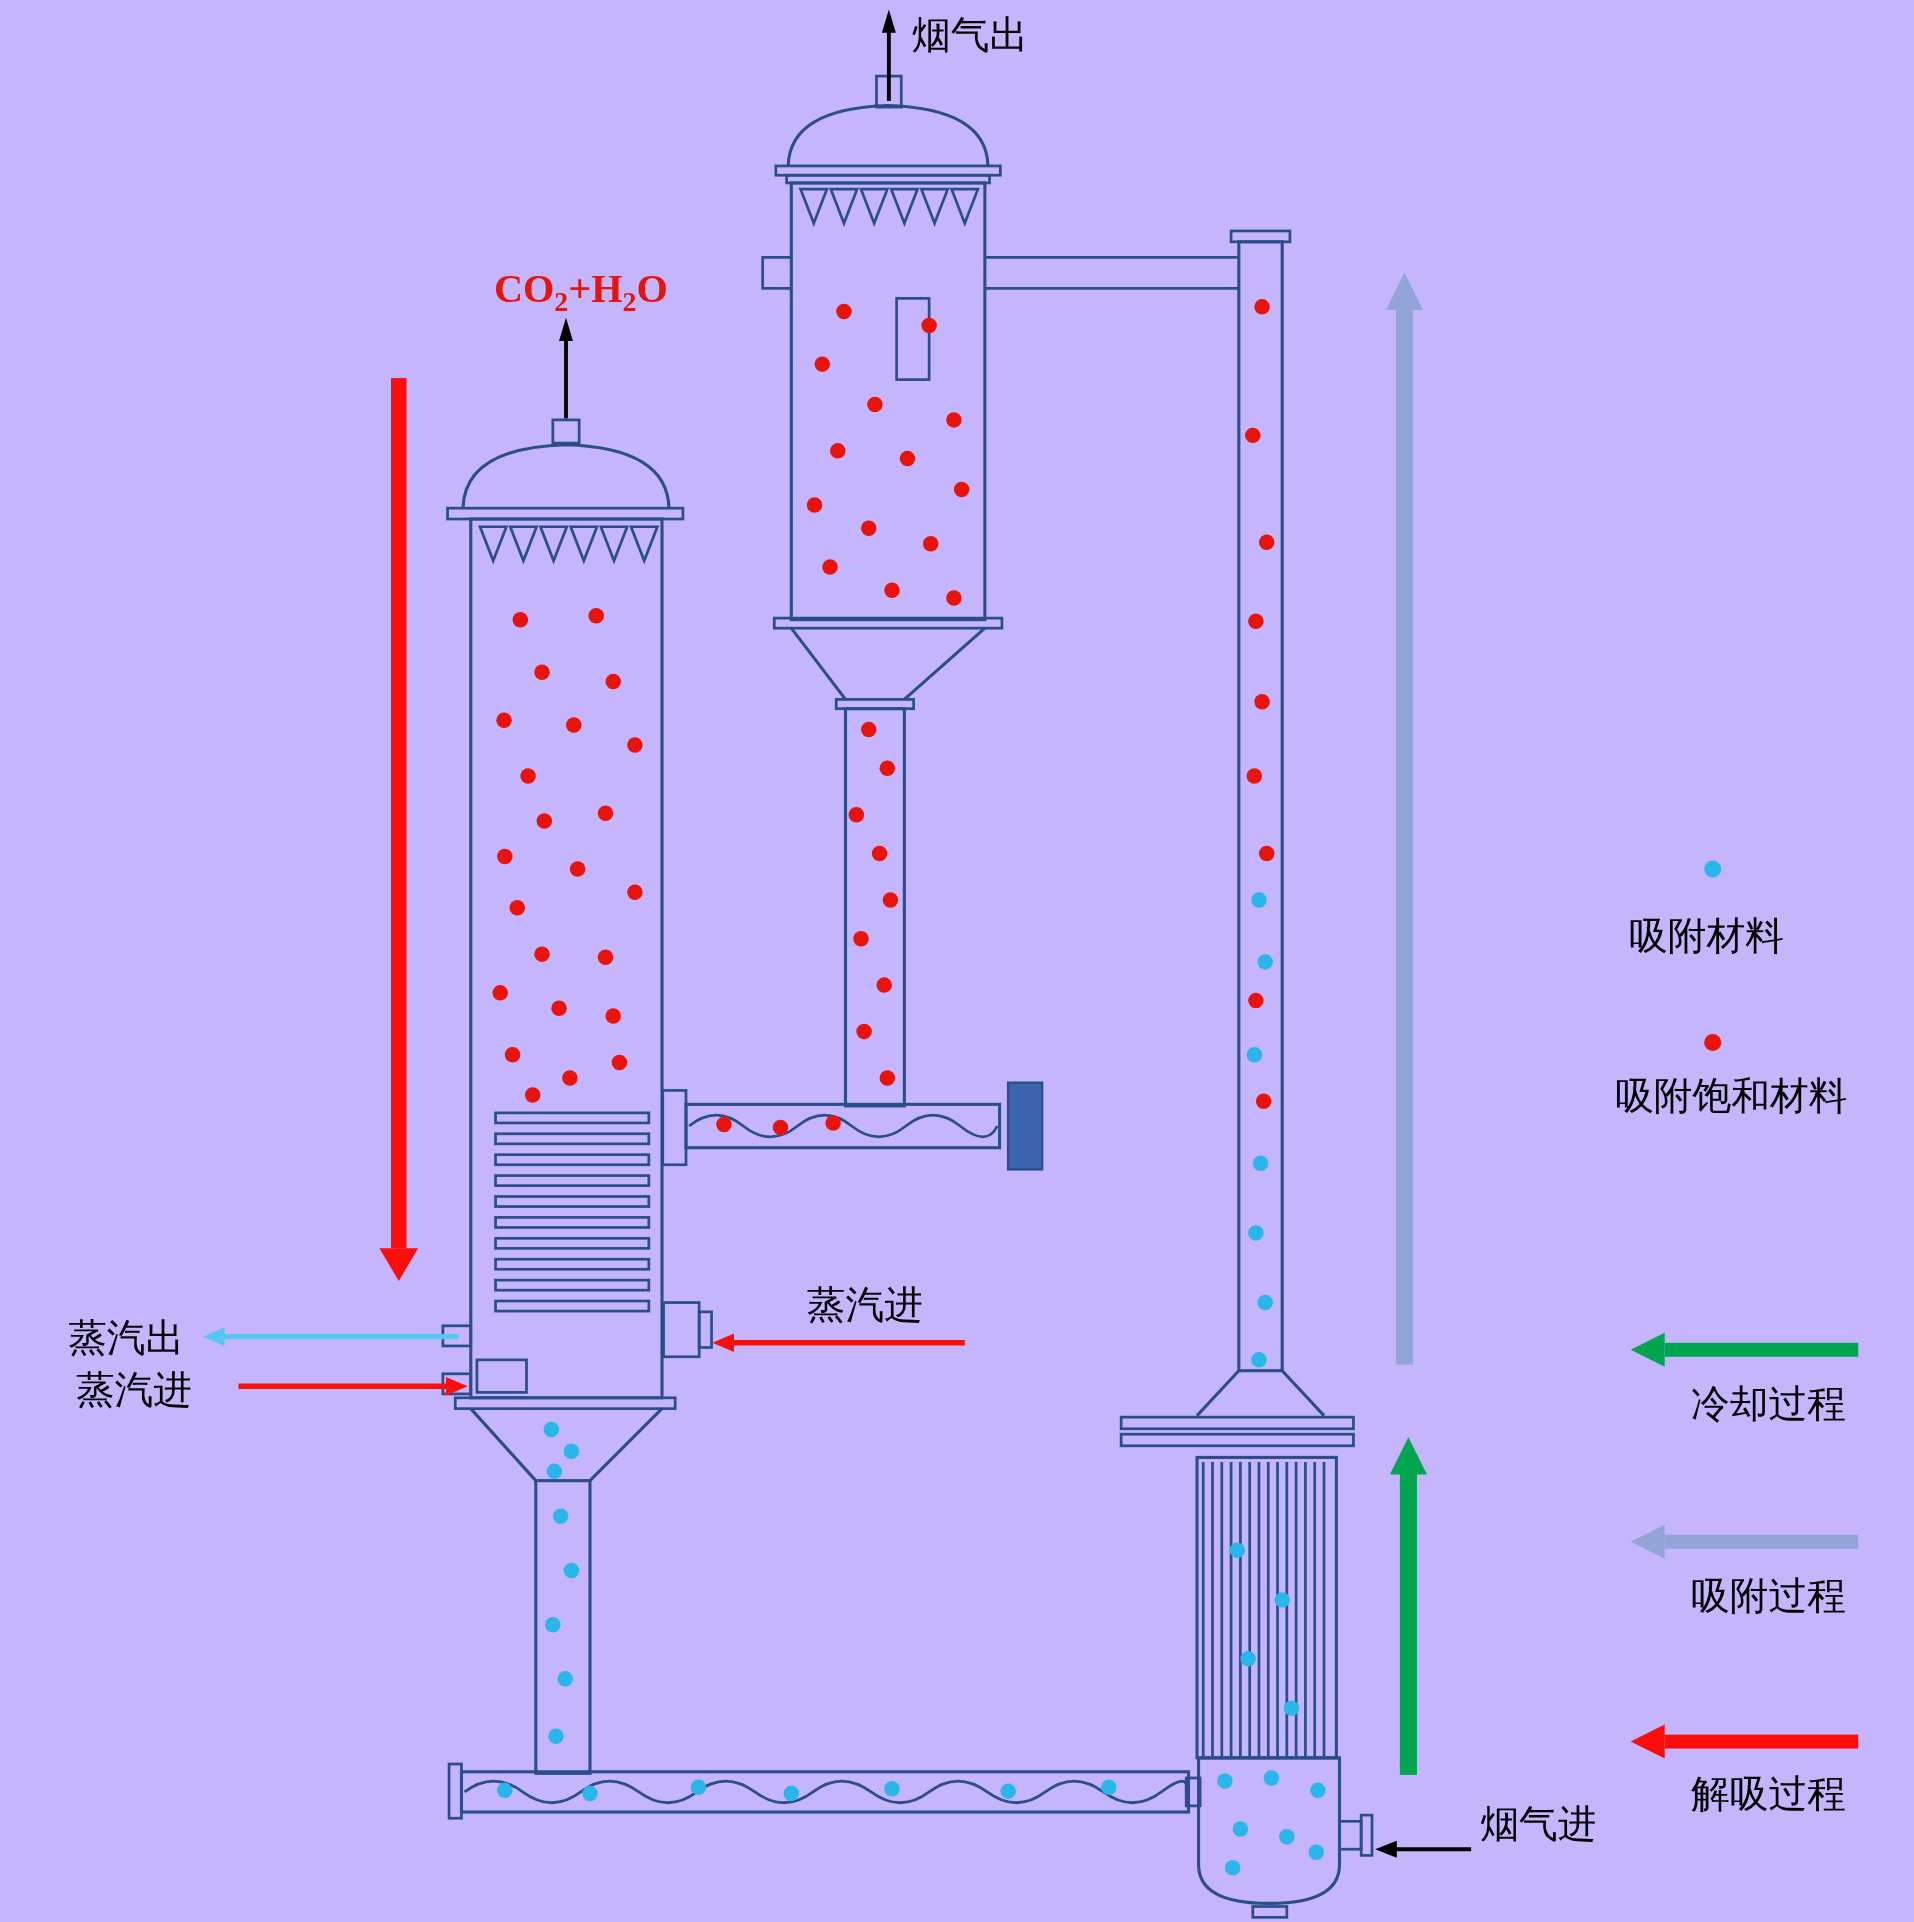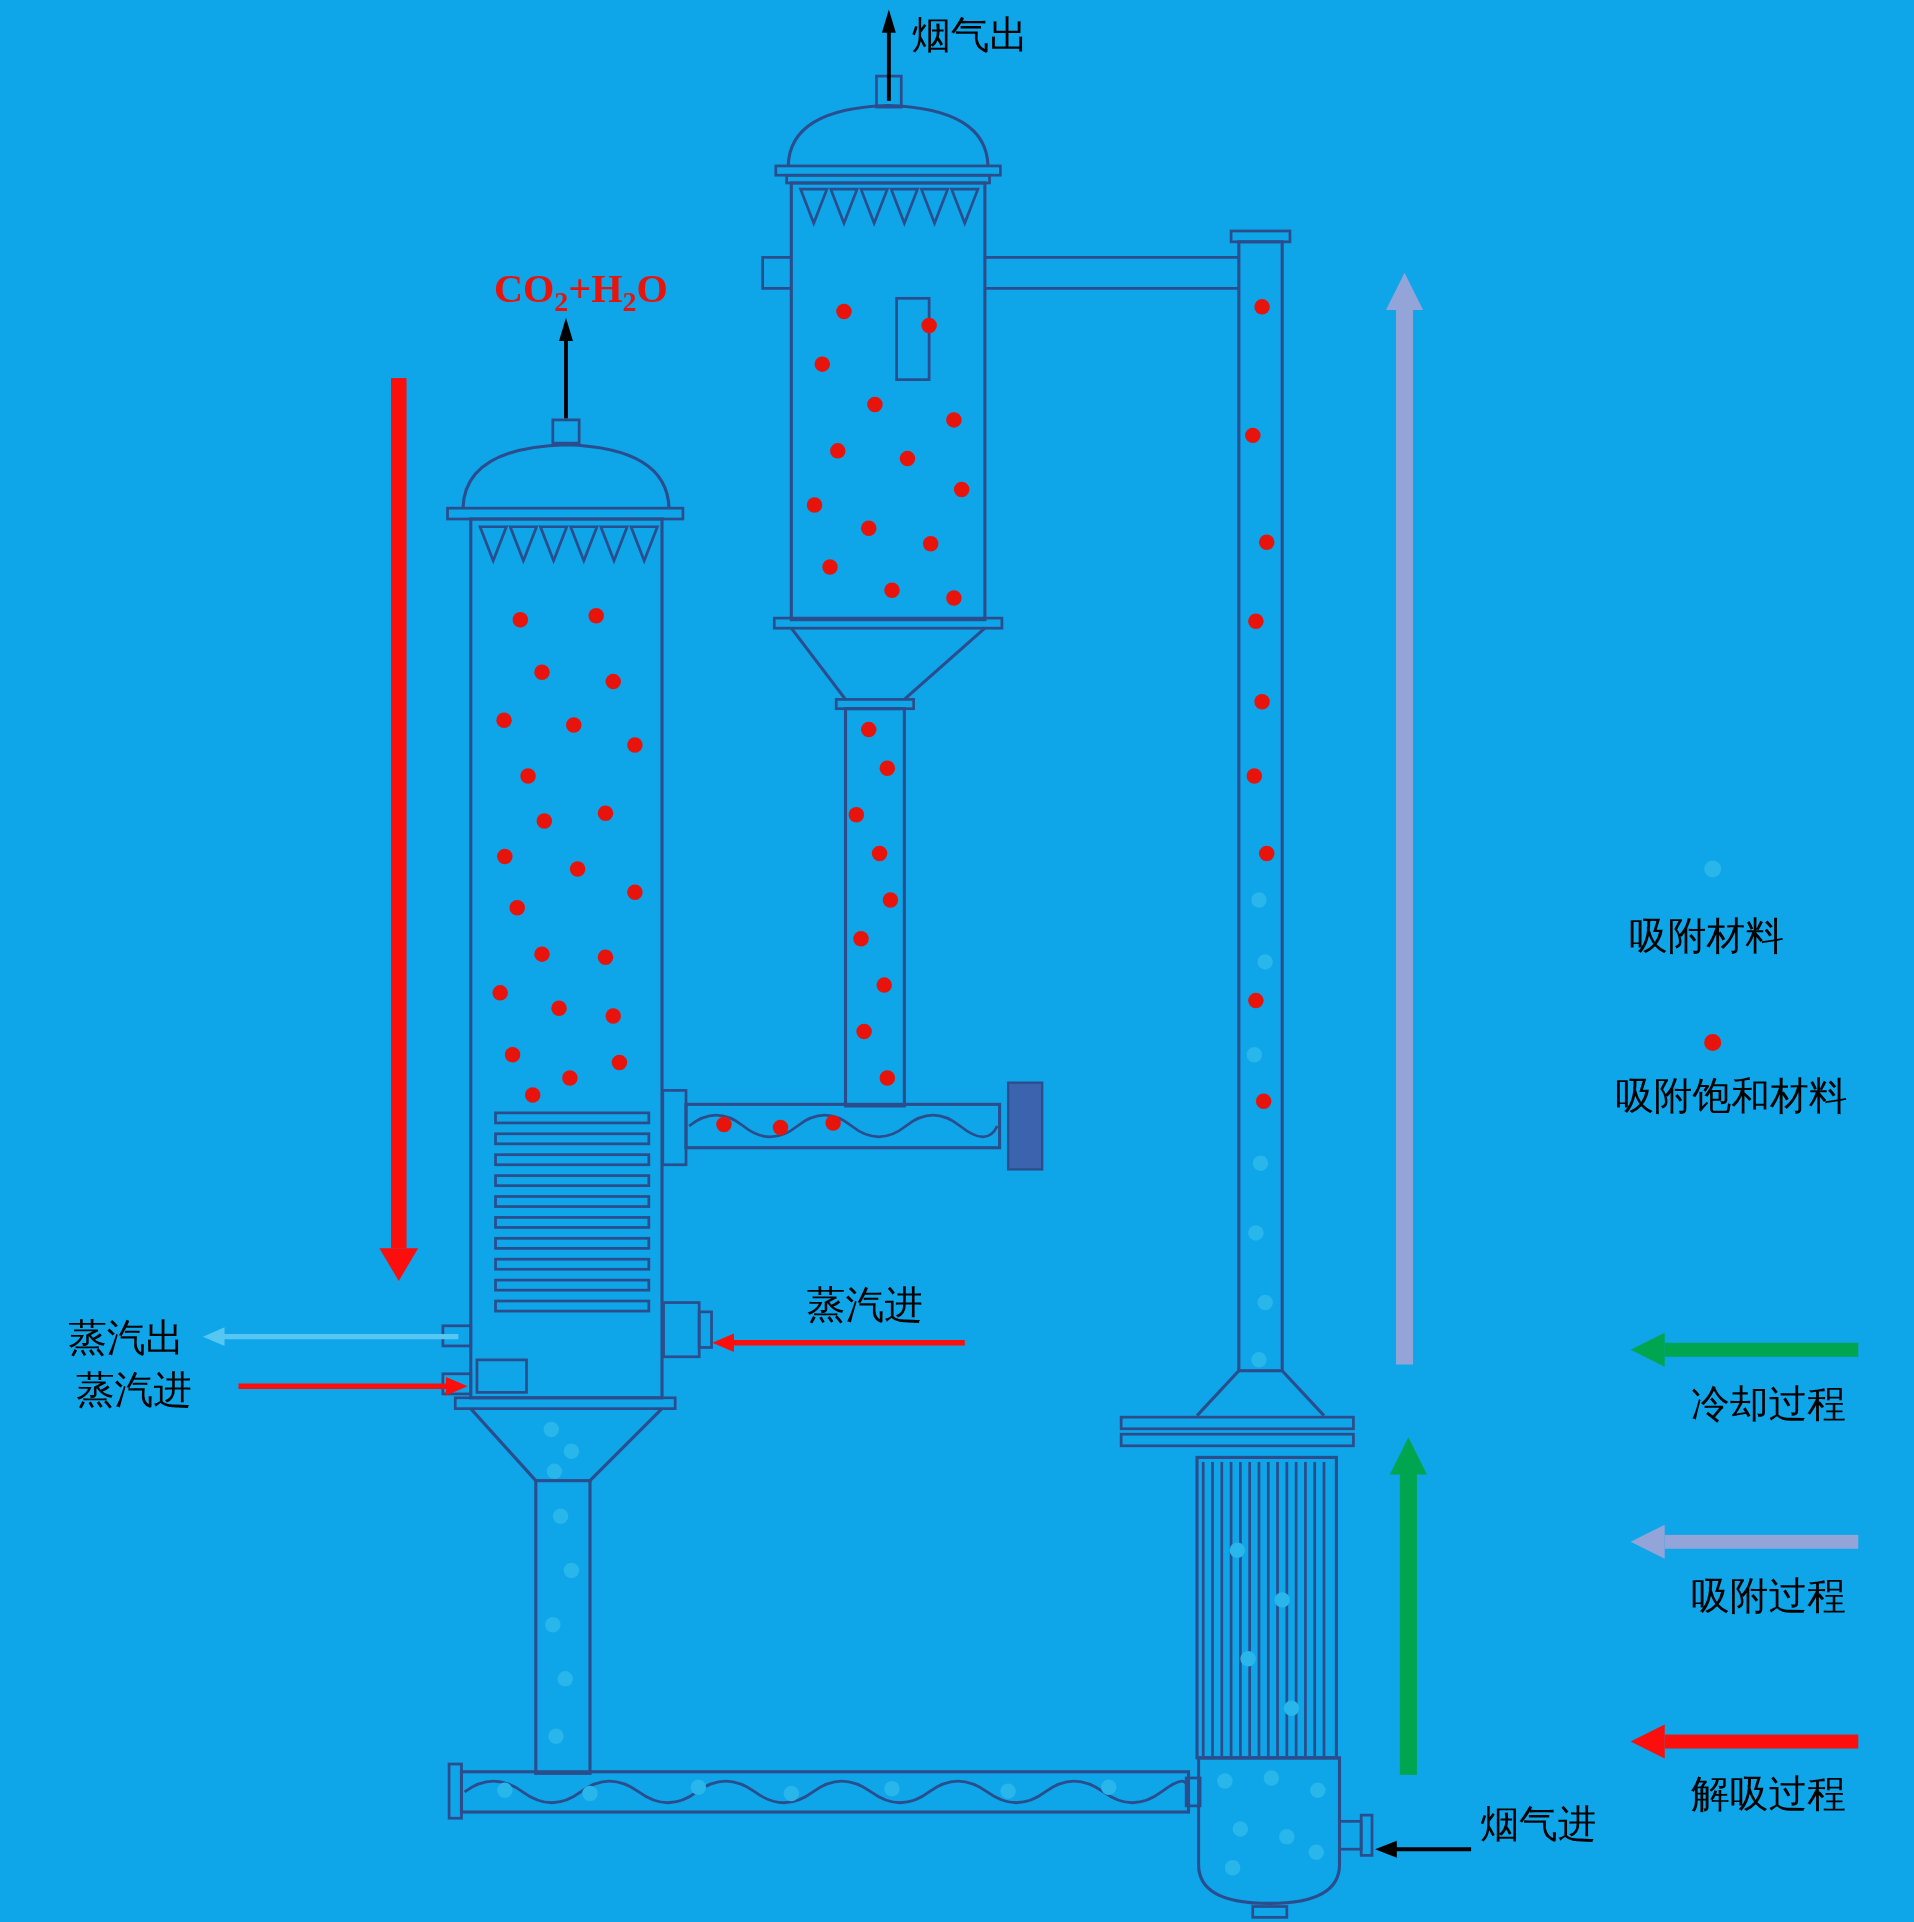--- a/index.html
+++ b/index.html
@@ -1,21 +1,21 @@
 <!DOCTYPE html>
 <html style="--outline: #2b4d8c; --red: #e8140c; --blue_dot: #29b6ea; --arrow_red: #fb0e0c; --arrow_green: #00a550; --arrow_periwinkle: #93a5d8; --arrow_cyan: #56c7f2; --motor_fill: #3c64ae; --text: #000000;font-size:12.4px"><head>
 <meta charset="utf-8">
 <style>
   :root{
     --outline:#2b4d8c; --red:#e8140c; --blue_dot:#29b6ea;
     --arrow_red:#fb0e0c; --arrow_green:#00a550; --arrow_periwinkle:#93a5d8;
     --arrow_cyan:#56c7f2; --motor_fill:#3c64ae; --text:#000000;
   }
   html,body{margin:0;padding:0;background:#ffffff;}
-  .canvas{position:relative;width:1914px;height:1923px;background:#0ea5e9;
+  .canvas{position:relative;width:1914px;height:1923px;background:#c4b5fd;
           font-family:"Liberation Sans","DejaVu Sans",sans-serif;}
   svg{position:absolute;left:0;top:0;}
   .ol{fill:none;stroke:var(--outline);stroke-width:3.5;}
   .ol4{fill:none;stroke:var(--outline);stroke-width:4;}
   .dot-r{fill:var(--red);stroke:none;}
   .dot-b{fill:var(--blue_dot);stroke:none;}
   .black-line{stroke:var(--text);stroke-width:5;fill:none;}
   .black-fill{fill:var(--text);stroke:none;}
   .red-line{stroke:var(--arrow_red);stroke-width:7;fill:none;}
   .red-fill{fill:var(--arrow_red);stroke:none;}

